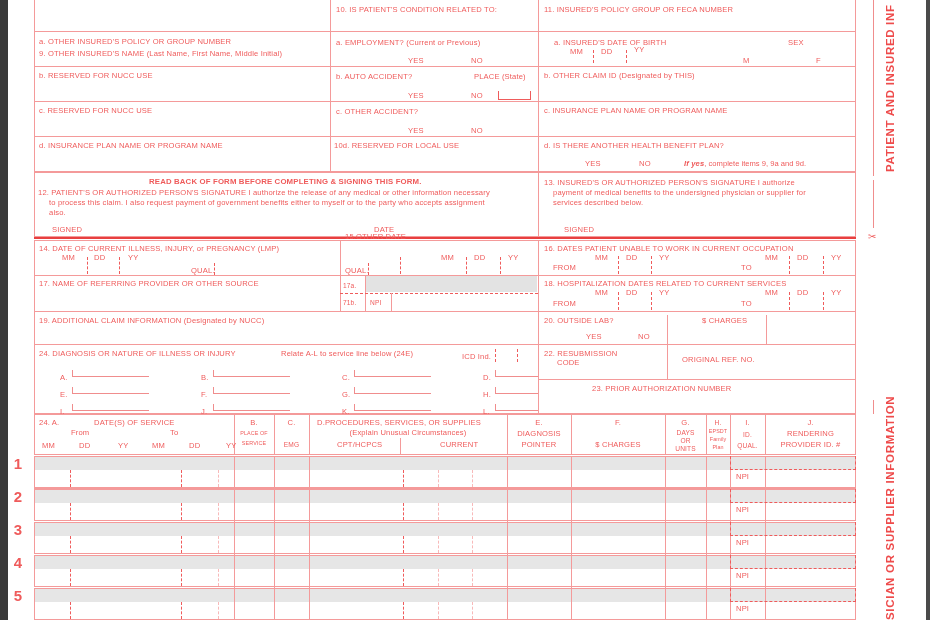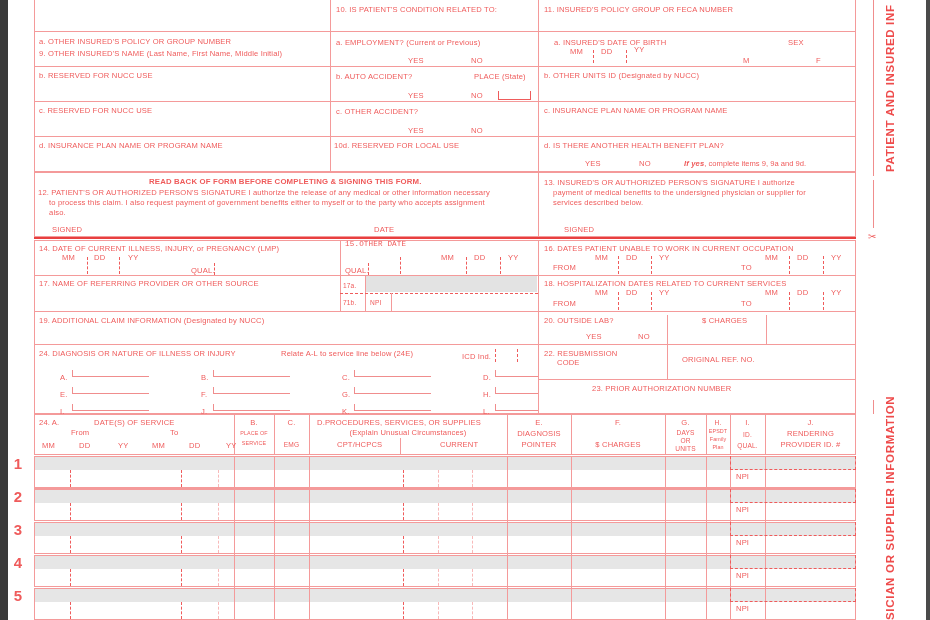--- a/index.html
+++ b/index.html
@@ -160,21 +160,21 @@
     <div class="lbl" style="left:520px; top:38px;">a. INSURED'S DATE OF BIRTH</div>
     <div class="lbl" style="left:536px; top:47px;">MM</div>
     <div class="lbl" style="left:567px; top:47px;">DD</div>
     <div class="lbl" style="left:600px; top:45px;">YY</div>
     <div class="dot" style="left:559px; top:50px; height:13px;"></div>
     <div class="dot" style="left:592px; top:50px; height:13px;"></div>
     <div class="lbl" style="left:754px; top:38px;">SEX</div>
     <div class="lbl" style="left:709px; top:56px;">M</div>
     <div class="lbl" style="left:782px; top:56px;">F</div>
 
-    <div class="lbl" style="left:510px; top:71px;">b. OTHER UNITS ID (Designated by NUCC)</div>
+    <div class="lbl" style="left:510px; top:71px;">b. OTHER CLAIM ID (Designated by THIS)</div>
     <div class="lbl" style="left:510px; top:106px;">c. INSURANCE PLAN NAME OR PROGRAM NAME</div>
     <div class="lbl" style="left:510px; top:141px;">d. IS THERE ANOTHER HEALTH BENEFIT PLAN?</div>
     <div class="lbl" style="left:551px; top:159px;">YES</div>
     <div class="lbl" style="left:605px; top:159px;">NO</div>
     <div style="position:absolute; left:650px; top:159px; color:#ef5b5b; font-size:7.6px; white-space:nowrap;">
       <span class="lbl b" style="position:static; font-style:italic;">If yes</span><span>, complete items 9, 9a and 9d.</span>
     </div>
 
     <div class="box" style="left:0; top:172px; width:822px; height:65px;"></div>
     <div class="vr" style="left:504px; top:172px; height:65px;"></div>
@@ -201,21 +201,21 @@
 
     <div class="lbl" style="left:5px; top:244px;">14. DATE OF CURRENT ILLNESS, INJURY, or PREGNANCY (LMP)</div>
     <div class="lbl" style="left:28px; top:253px;">MM</div>
     <div class="lbl" style="left:60px; top:253px;">DD</div>
     <div class="lbl" style="left:94px; top:253px;">YY</div>
     <div class="dot" style="left:53px; top:257px; height:17px;"></div>
     <div class="dot" style="left:85px; top:257px; height:17px;"></div>
     <div class="lbl" style="left:157px; top:266px;">QUAL.</div>
     <div class="dot" style="left:180px; top:263px; height:12px;"></div>
 
-    <div class="lbl" style="left:311px; top:240px;font-family:Liberation Mono, monospace;">15.OTHER DATE</div>
+    <div class="lbl" style="left:311px; top:232px;">15.OTHER DATE</div>
     <div class="lbl" style="left:311px; top:266px;">QUAL.</div>
     <div class="dot" style="left:334px; top:263px; height:12px;"></div>
     <div class="lbl" style="left:407px; top:253px;">MM</div>
     <div class="lbl" style="left:440px; top:253px;">DD</div>
     <div class="lbl" style="left:474px; top:253px;">YY</div>
     <div class="dot" style="left:366px; top:257px; height:17px;"></div>
     <div class="dot" style="left:432px; top:257px; height:17px;"></div>
     <div class="dot" style="left:466px; top:257px; height:17px;"></div>
 
     <div class="lbl" style="left:510px; top:244px;">16. DATES PATIENT UNABLE TO WORK IN CURRENT OCCUPATION</div>

